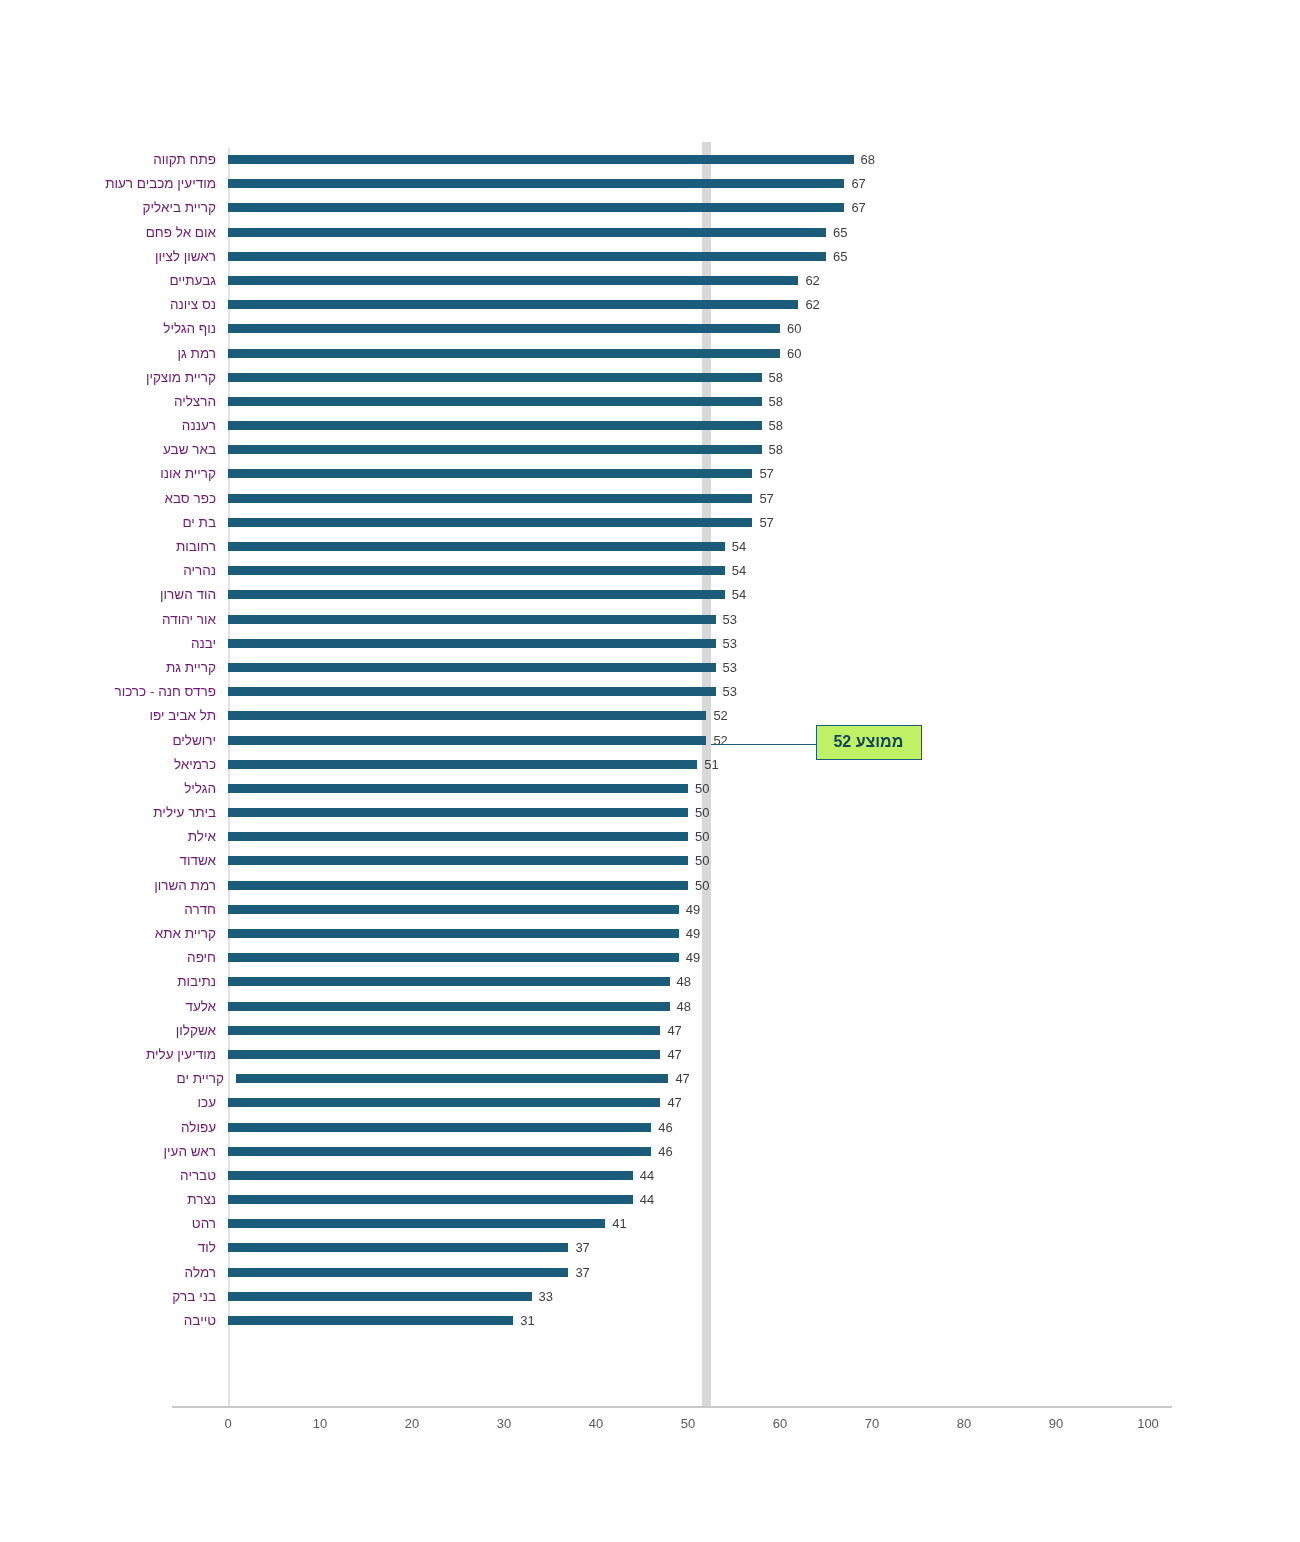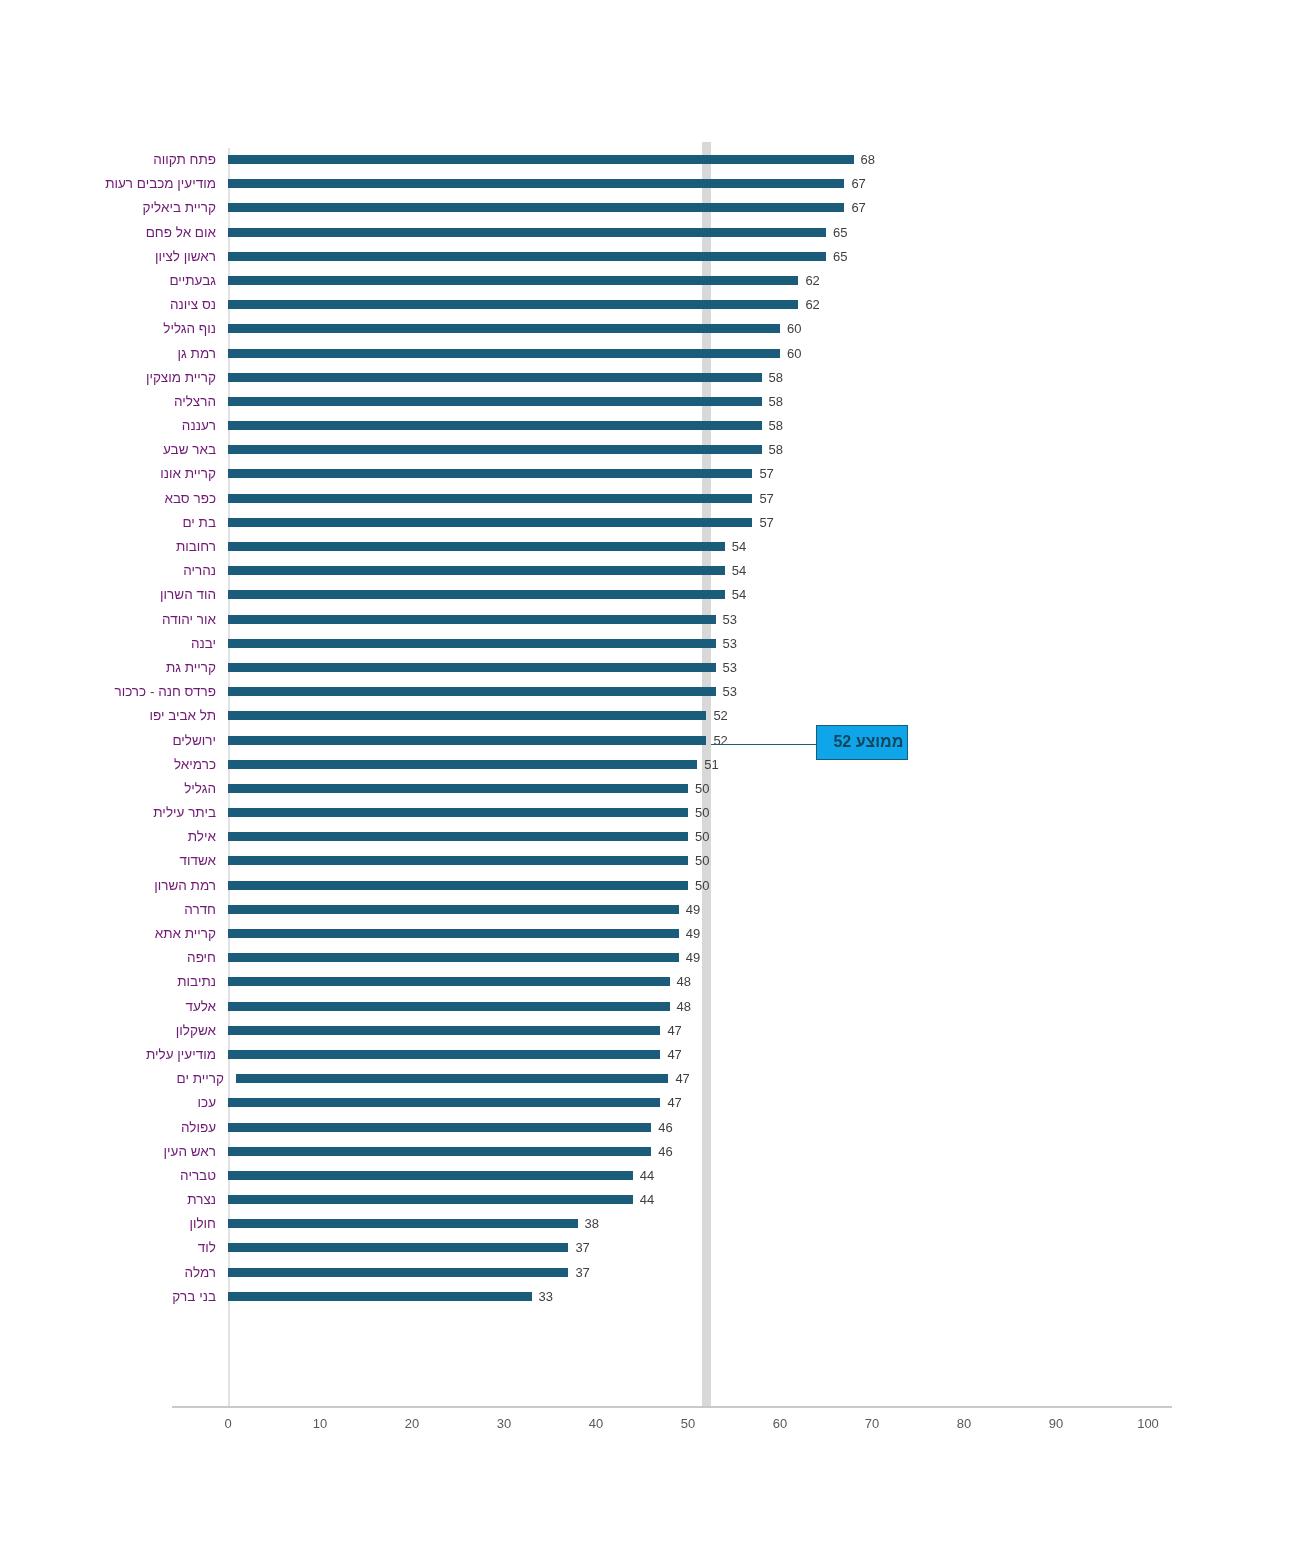--- a/index.html
+++ b/index.html
@@ -92,25 +92,25 @@
     position: absolute;
     top: -6px;
     width: 9px;
     height: 1266px;
     background: #d8d8d8;
   }
 
   .avg-callout {
     position: absolute;
     border: 1.6px solid #1b5c7b;
-    background: #0ea5e9;
+    background: #bef264;
     color: #14455c;
     font-size: 16px;
     font-weight: bold;
-    padding: 7px 4px 8px 16px;
+    padding: 7px 18px 8px 16px;
     white-space: nowrap;
     direction: rtl;
     box-sizing: border-box;
   }
   .avg-leader {
     position: absolute;
     height: 1.6px;
     background: #1b5c7b;
   }
 
@@ -365,38 +365,43 @@
           <div class="row-label">טבריה</div>
           <div class="bar" style="width: 404.8px; background: rgb(27, 92, 123);"></div>
           <div class="bar-value" style="left: 411.8px; color: rgb(63, 63, 63);">44</div>
         </div>
         <div class="row" style="height: 24.1923px;">
           <div class="row-label">נצרת</div>
           <div class="bar" style="width: 404.8px; background: rgb(27, 92, 123);"></div>
           <div class="bar-value" style="left: 411.8px; color: rgb(63, 63, 63);">44</div>
         </div>
         <div class="row" style="height: 24.1923px;">
-          <div class="row-label">חולון</div>
-          <div class="bar" style="width: 349.6px; background: rgb(27, 92, 123);"></div>
-          <div class="bar-value" style="left: 356.6px; color: rgb(63, 63, 63);">38</div>
+          <div class="row-label">רהט</div>
+          <div class="bar" style="width: 377.2px; background: rgb(27, 92, 123);"></div>
+          <div class="bar-value" style="left: 384.2px; color: rgb(63, 63, 63);">41</div>
         </div>
         <div class="row" style="height: 24.1923px;">
           <div class="row-label">לוד</div>
           <div class="bar" style="width: 340.4px; background: rgb(27, 92, 123);"></div>
           <div class="bar-value" style="left: 347.4px; color: rgb(63, 63, 63);">37</div>
         </div>
         <div class="row" style="height: 24.1923px;">
           <div class="row-label">רמלה</div>
           <div class="bar" style="width: 340.4px; background: rgb(27, 92, 123);"></div>
           <div class="bar-value" style="left: 347.4px; color: rgb(63, 63, 63);">37</div>
         </div>
         <div class="row" style="height: 24.1923px;">
           <div class="row-label">בני ברק</div>
           <div class="bar" style="width: 303.6px; background: rgb(27, 92, 123);"></div>
           <div class="bar-value" style="left: 310.6px; color: rgb(63, 63, 63);">33</div>
+        </div>
+        <div class="row" style="height: 24.1923px;">
+          <div class="row-label">טייבה</div>
+          <div class="bar" style="width: 285.2px; background: rgb(27, 92, 123);"></div>
+          <div class="bar-value" style="left: 292.2px; color: rgb(63, 63, 63);">31</div>
         </div>
       </div>
 
     <div class="avg-leader" id="avg-leader" style="left: 483.4px; width: 105px; top: 595.615px; background: rgb(27, 92, 123);"></div>
     <div class="avg-callout" id="avg-callout" style="left: 588.4px; top: 576.615px;">ממוצע 52</div>
 
     <div class="x-axis-line"></div>
     <div id="xticks">
         <div class="x-tick" style="left: 0px;">0</div>
         <div class="x-tick" style="left: 92px;">10</div>

